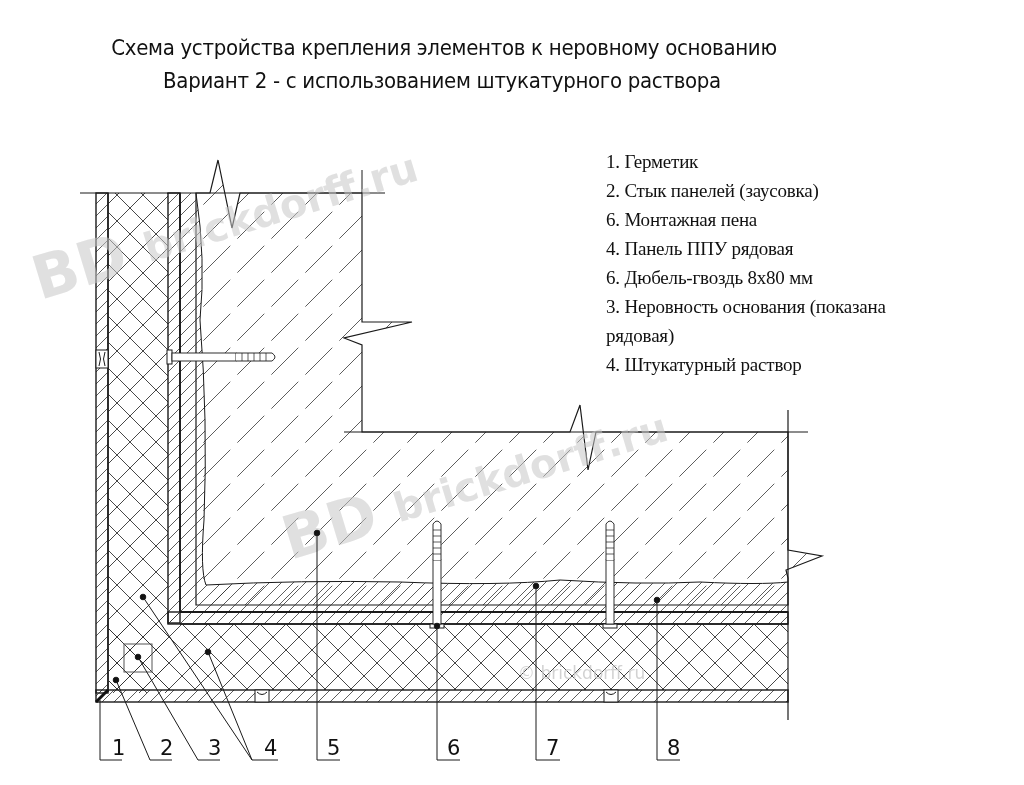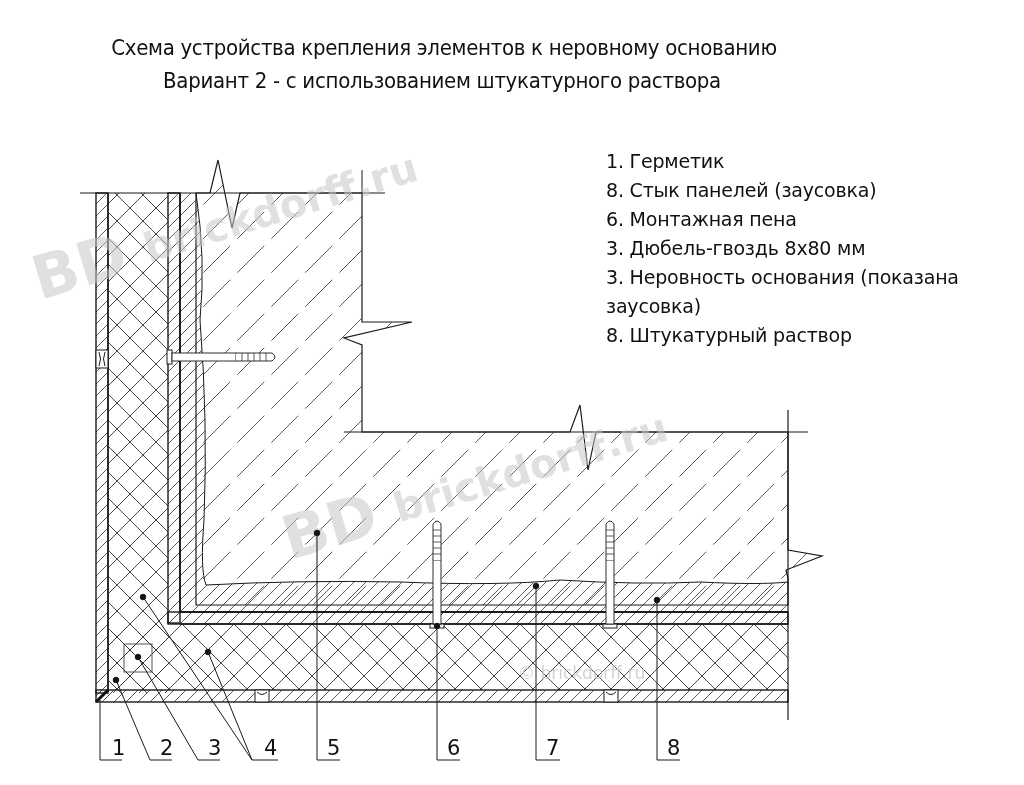--- a/index.html
+++ b/index.html
@@ -4,39 +4,40 @@
 <style>
   html, body { margin:0; padding:0; background:#ffffff; }
   body { width:1024px; height:785px; position:relative; overflow:hidden;
          font-family:"DejaVu Sans Condensed","DejaVu Sans", sans-serif; color:#111; }
   .title { position:absolute; left:0; width:1024px; text-align:center; font-size:22px;
            font-family:"DejaVu Sans", sans-serif; font-stretch:condensed; letter-spacing:-0.3px; color:#111; }
   #t1 { top:35px; left:-68px; }
   #t2 { top:68px; left:-70px; }
   .legend { position:absolute; left:606px; top:147px; font-size:19px; line-height:29px;
             font-family:"DejaVu Sans", sans-serif; letter-spacing:-0.2px; }
-  .legend div { white-space:nowrap; }
+  .legend div { white-space:nowrap;font-family:Liberation Serif, serif; }
   svg { position:absolute; left:0; top:0; }
   .callout-num { font-family:"DejaVu Sans", sans-serif; font-size:21px; fill:#111; }
   .wm { fill:#c8c8c8; opacity:0.55; font-family:"DejaVu Sans", sans-serif; font-weight:bold; }
 </style>
 </head>
 <body>
 
 <div class="title" id="t1">Схема устройства крепления элементов к неровному основанию</div>
 <div class="title" id="t2">Вариант 2 - с использованием штукатурного раствора</div>
 
 <div class="legend">
   <div>1. Герметик</div>
-  <div>8. Стык панелей (заусовка)</div>
+  <div>2. Стык панелей (заусовка)</div>
   <div>6. Монтажная пена</div>
-  <div>3. Дюбель-гвоздь 8х80 мм</div>
+  <div>4. Панель ППУ рядовая</div>
+  <div>6. Дюбель-гвоздь 8х80 мм</div>
   <div>3. Неровность основания (показана</div>
-  <div>заусовка)</div>
-  <div>8. Штукатурный раствор</div>
+  <div>рядовая)</div>
+  <div>4. Штукатурный раствор</div>
 </div>
 
 <svg width="1024" height="785" viewBox="0 0 1024 785">
   <defs>
     <pattern id="hatch" patternUnits="userSpaceOnUse" width="22" height="22" patternTransform="rotate(0)">
       <path d="M-2,24 L24,-2" stroke="#333" stroke-width="0.9"></path>
     </pattern>
     <pattern id="hatchWall" patternUnits="userSpaceOnUse" width="34" height="34">
       <path d="M-2,36 L36,-2" stroke="#333" stroke-width="0.8" stroke-dasharray="40 10"></path>
     </pattern>

